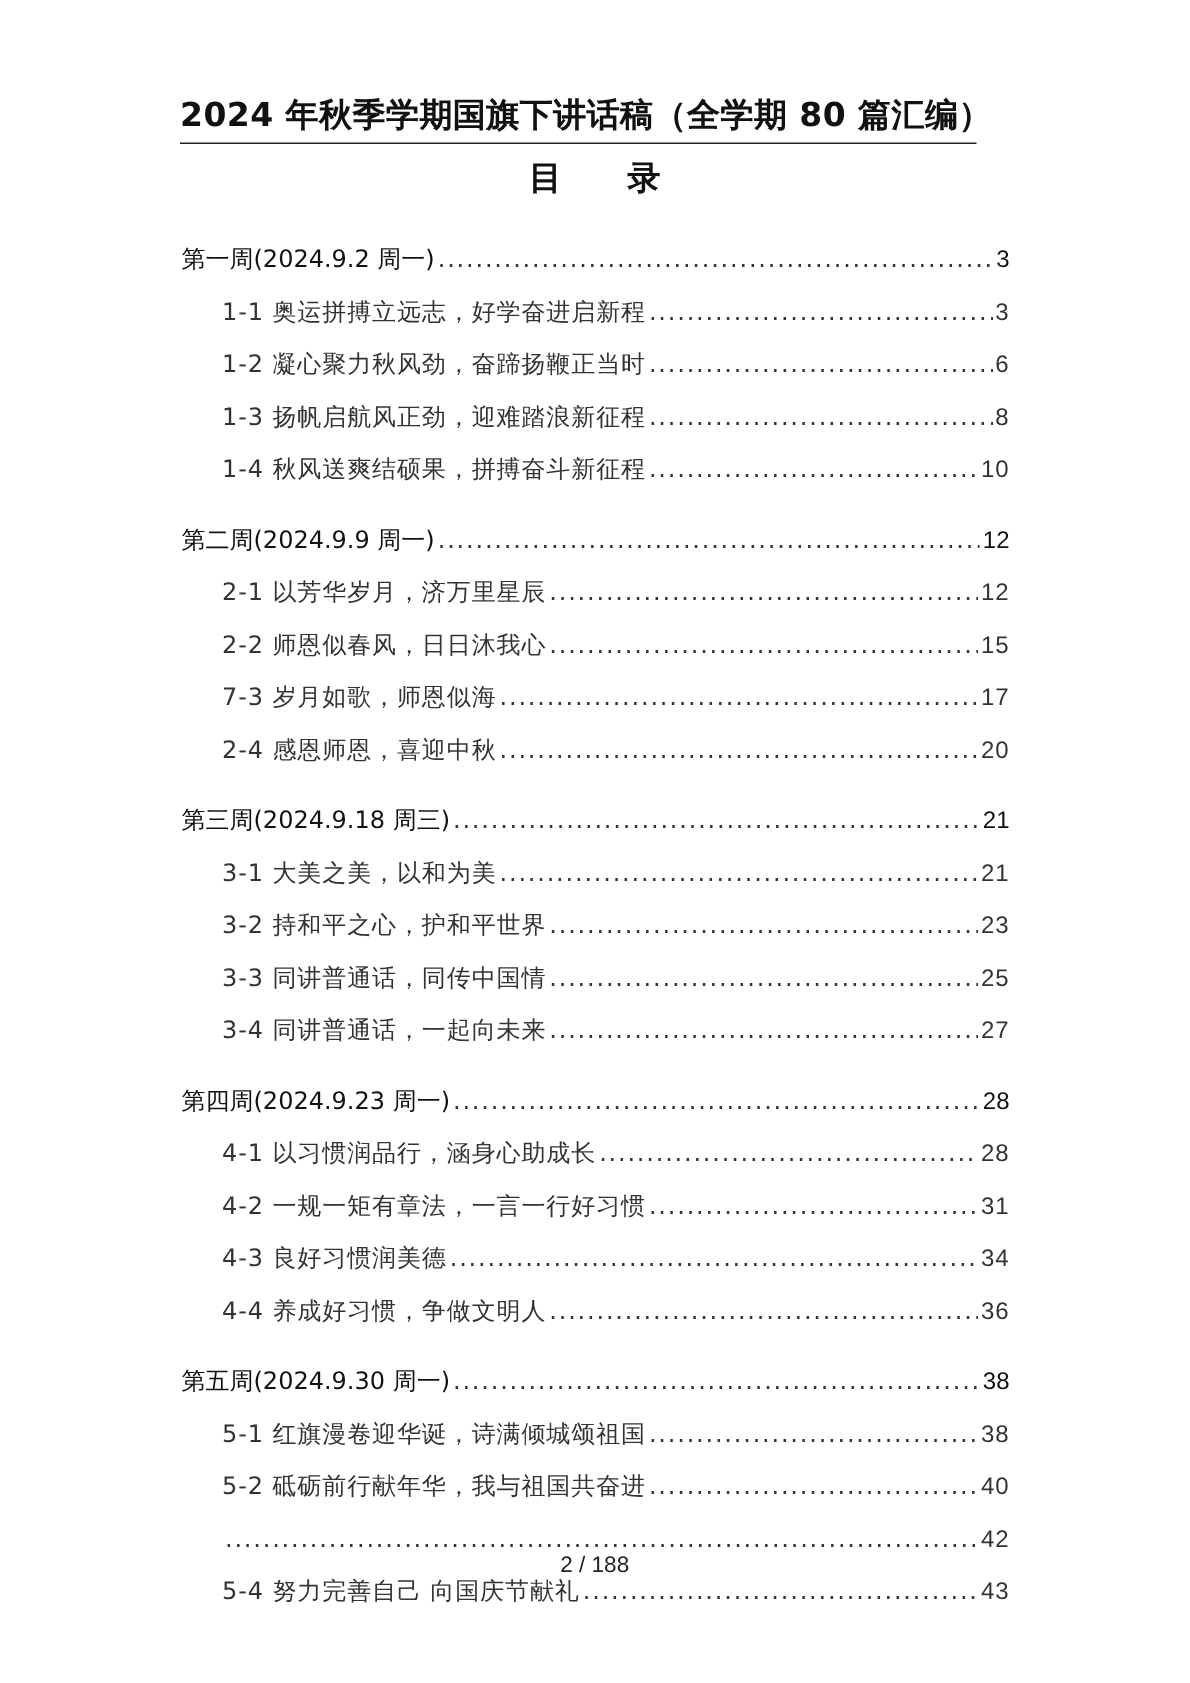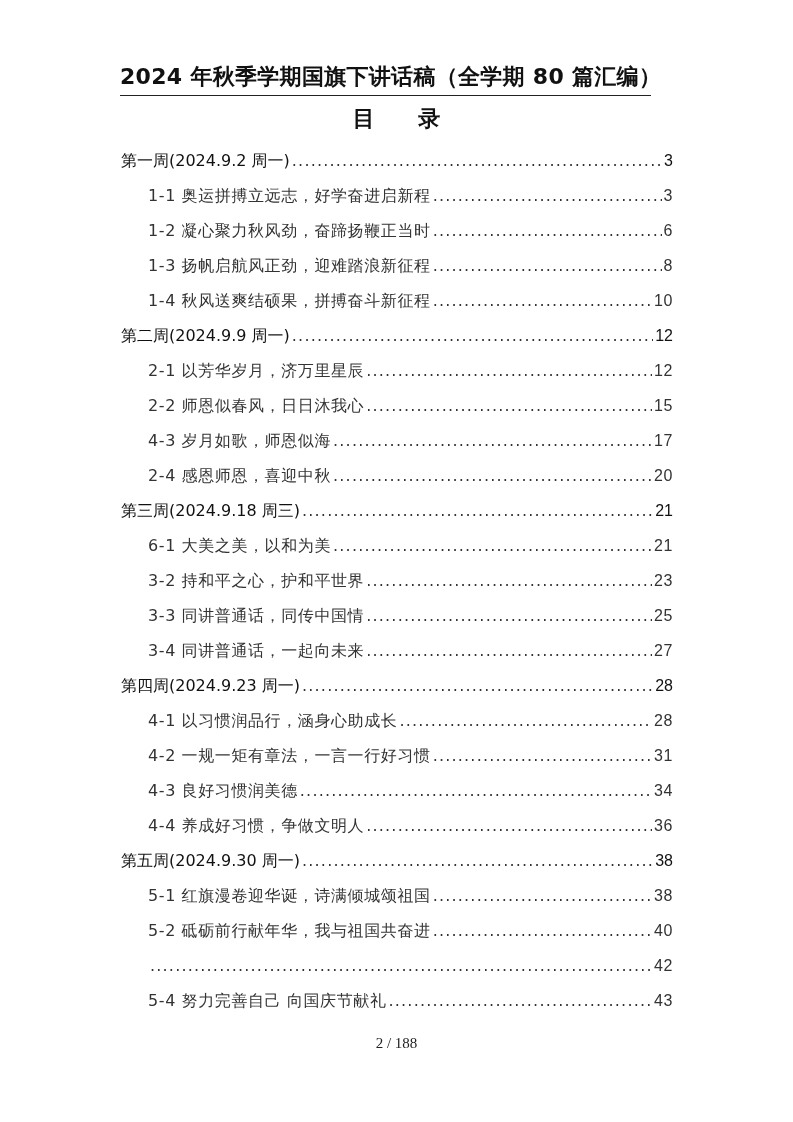--- a/index.html
+++ b/index.html
@@ -58,20 +58,21 @@
     align-items: baseline;
     height: 35px;
     line-height: 30px;
     font-size: 16px;
     color: #222;
   }
   .toc-row.week {
     font-size: 16px;
     color: #111;
     padding-left: 0;
+    margin-top: 12px;
   }
   .toc-row.item {
     padding-left: 27px;
     color: #333;
     letter-spacing: 0.6px;
   }
   .toc-row .label {
     white-space: nowrap;
     flex: 0 0 auto;
   }
@@ -93,21 +94,21 @@
     white-space: nowrap;
     font-family: "Liberation Sans", sans-serif;
     font-size: 16px;
   }
   .page-footer {
     position: absolute;
     left: 0;
     top: 1035px;
     width: 793px;
     text-align: center;
-    font-family: Liberation Serif, serif;
+    font-family: Liberation Sans, sans-serif;
     font-size: 15px;
     color: #222;
   }
 </style>
 </head>
 <body>
 
 <div class="doc-title">2024 年秋季学期国旗下讲话稿（全学期 80 篇汇编）</div>
 <div class="title-rule"></div>
 <div class="toc-heading">目 录</div>
@@ -149,37 +150,37 @@
     <span class="label">2-1 以芳华岁月，济万里星辰</span>
     <span class="leader"></span>
     <span class="page">12</span>
   </div>
   <div class="toc-row item">
     <span class="label">2-2 师恩似春风，日日沐我心</span>
     <span class="leader"></span>
     <span class="page">15</span>
   </div>
   <div class="toc-row item">
-    <span class="label">4-3 岁月如歌，师恩似海</span>
+    <span class="label">7-3 岁月如歌，师恩似海</span>
     <span class="leader"></span>
     <span class="page">17</span>
   </div>
   <div class="toc-row item">
     <span class="label">2-4 感恩师恩，喜迎中秋</span>
     <span class="leader"></span>
     <span class="page">20</span>
   </div>
 
   <div class="toc-row week">
     <span class="label">第三周(2024.9.18  周三)</span>
     <span class="leader"></span>
     <span class="page">21</span>
   </div>
   <div class="toc-row item">
-    <span class="label">6-1 大美之美，以和为美</span>
+    <span class="label">3-1 大美之美，以和为美</span>
     <span class="leader"></span>
     <span class="page">21</span>
   </div>
   <div class="toc-row item">
     <span class="label">3-2 持和平之心，护和平世界</span>
     <span class="leader"></span>
     <span class="page">23</span>
   </div>
   <div class="toc-row item">
     <span class="label">3-3 同讲普通话，同传中国情</span>

